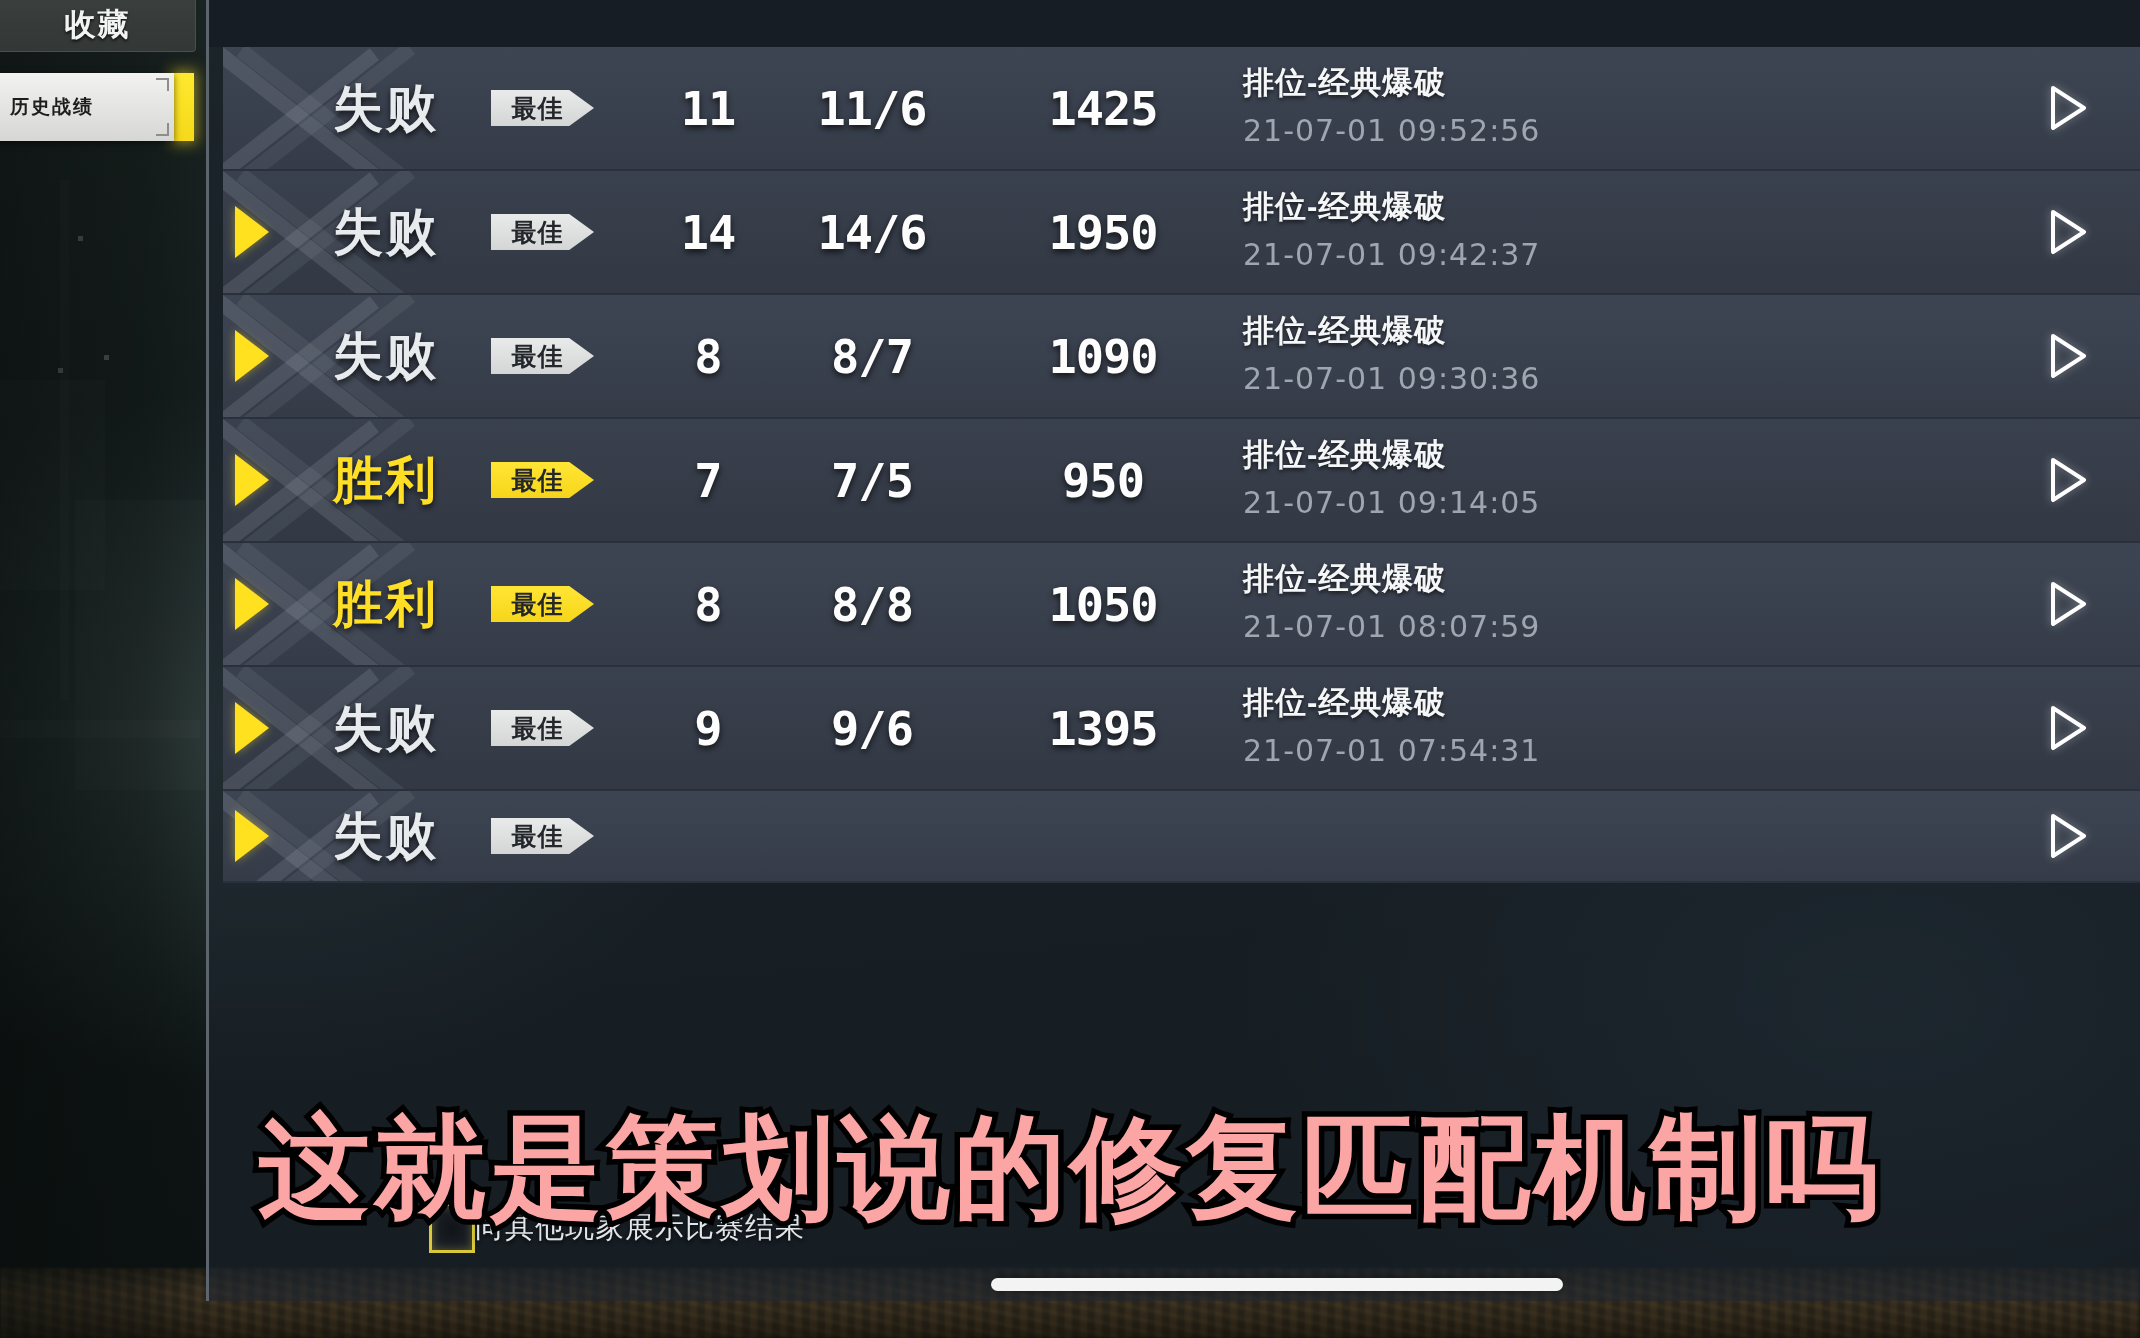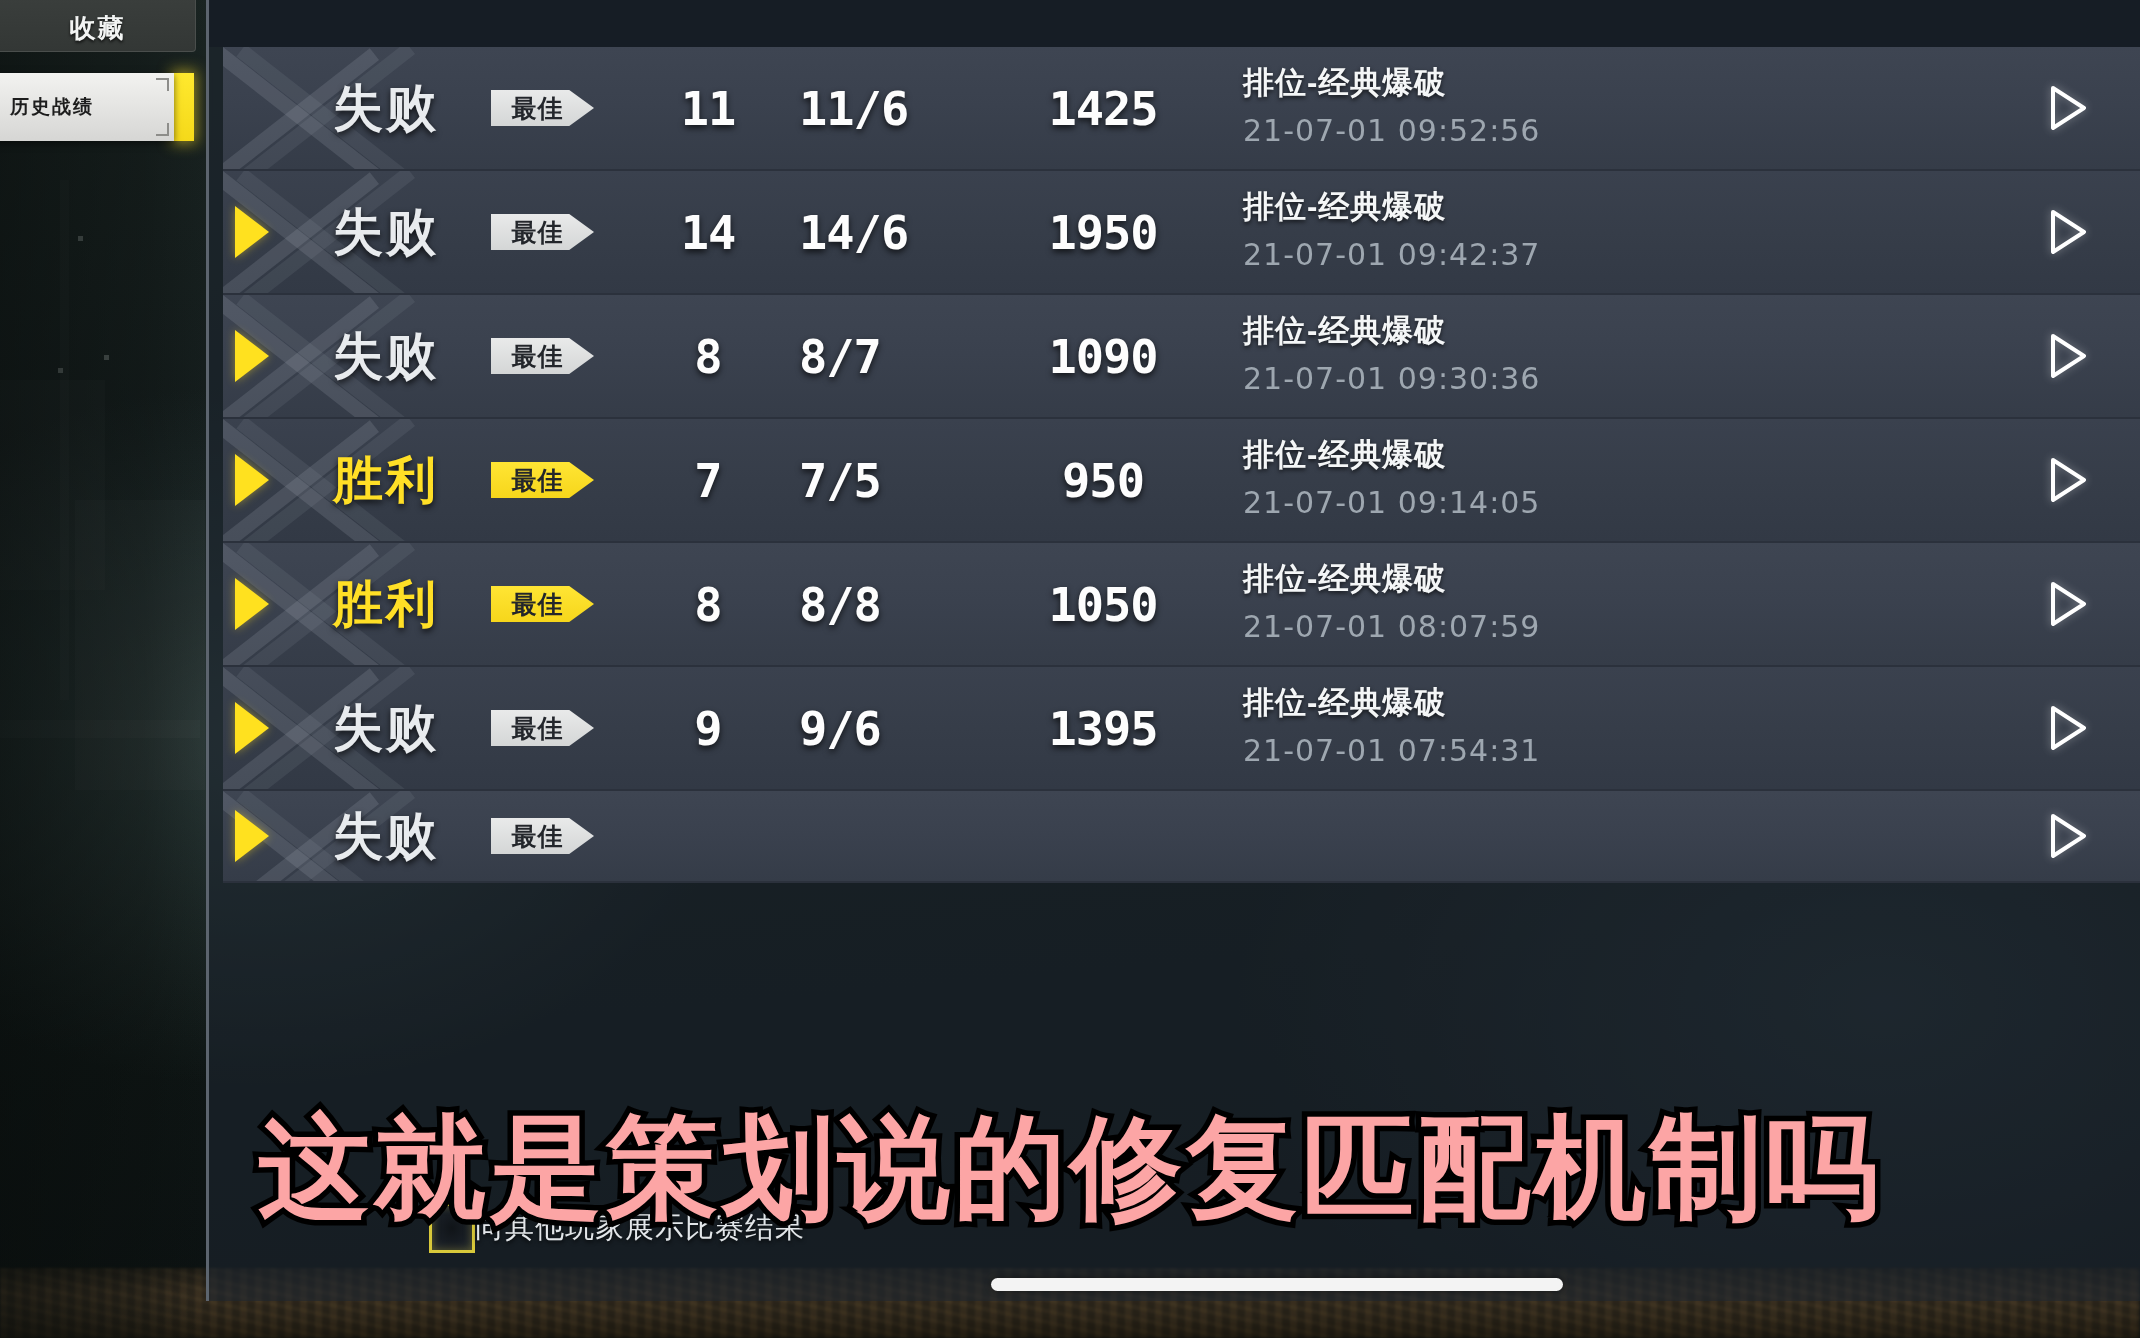--- a/index.html
+++ b/index.html
@@ -41,21 +41,21 @@
     background:linear-gradient(90deg, rgba(8,12,11,.55) 0%, rgba(10,14,13,.30) 70%, rgba(10,14,13,.0) 100%);
   }
   .tab-fav {
     position:absolute; left:0; top:-10px; width:196px; height:62px;
     background:linear-gradient(180deg,#3b3f3d 0%,#333735 100%);
     border:1px solid #4a4e4c; border-left:none;
     border-radius:0 4px 4px 0;
     display:flex; align-items:flex-end; justify-content:center; padding-bottom:5px;
   }
   .tab-fav span {
-    color:#f2f4f3; font-size:26px; font-weight:700; letter-spacing:2px;
+    color:#f2f4f3; font-size:31px; font-weight:700; letter-spacing:2px;
     text-shadow:0 2px 3px rgba(0,0,0,.7);
   }
   .tab-hist-wrap { position:absolute; left:-6px; top:73px; width:200px; height:68px; display:flex; }
   .tab-hist {
     flex:1; position:relative;
     background:linear-gradient(180deg,#f2f2f0 0%,#e3e3e1 55%,#d6d6d4 100%);
     display:flex; align-items:center; padding-left:16px;
     box-shadow:0 2px 7px rgba(0,0,0,.55);
   }
   .tab-hist span {
@@ -129,21 +129,21 @@
     padding-right:10px;
     clip-path:polygon(0 0, 76% 0, 100% 50%, 76% 100%, 0 100%);
     box-shadow:0 0 11px rgba(255,255,255,.18);
   }
   .badge span { font-size:25px; font-weight:700; color:#23262b; letter-spacing:1px; }
   .badge-best { background:linear-gradient(180deg,#ffe534 0%,#f6d61b 100%); }
   .badge-best.glow { box-shadow:0 0 16px rgba(255,222,40,.55); }
   .badge-plain { background:linear-gradient(180deg,#e9eaea 0%,#d4d6d6 100%); }
 
   .c-kills { left:400px; width:170px; justify-content:center; }
-  .c-kd    { left:576px; width:200px; justify-content:flex-start; }
+  .c-kd    { left:549px; width:200px; justify-content:center; }
   .c-score { left:770px; width:220px; justify-content:center;align-items:center; }
   .statnum {
     font-family:"DejaVu Sans Mono","Liberation Mono",monospace;
     font-size:47px; font-weight:700; color:#fdfdfd; letter-spacing:-1px;
     text-shadow:0 3px 6px rgba(0,0,0,.7);
   }
 
   .c-mode { left:1020px; width:520px; flex-direction:column; align-items:flex-start; justify-content:center;gap:6px; }
   .mode-name {
     font-size:31px; font-weight:700; color:#f4f6f7; letter-spacing:1px;

